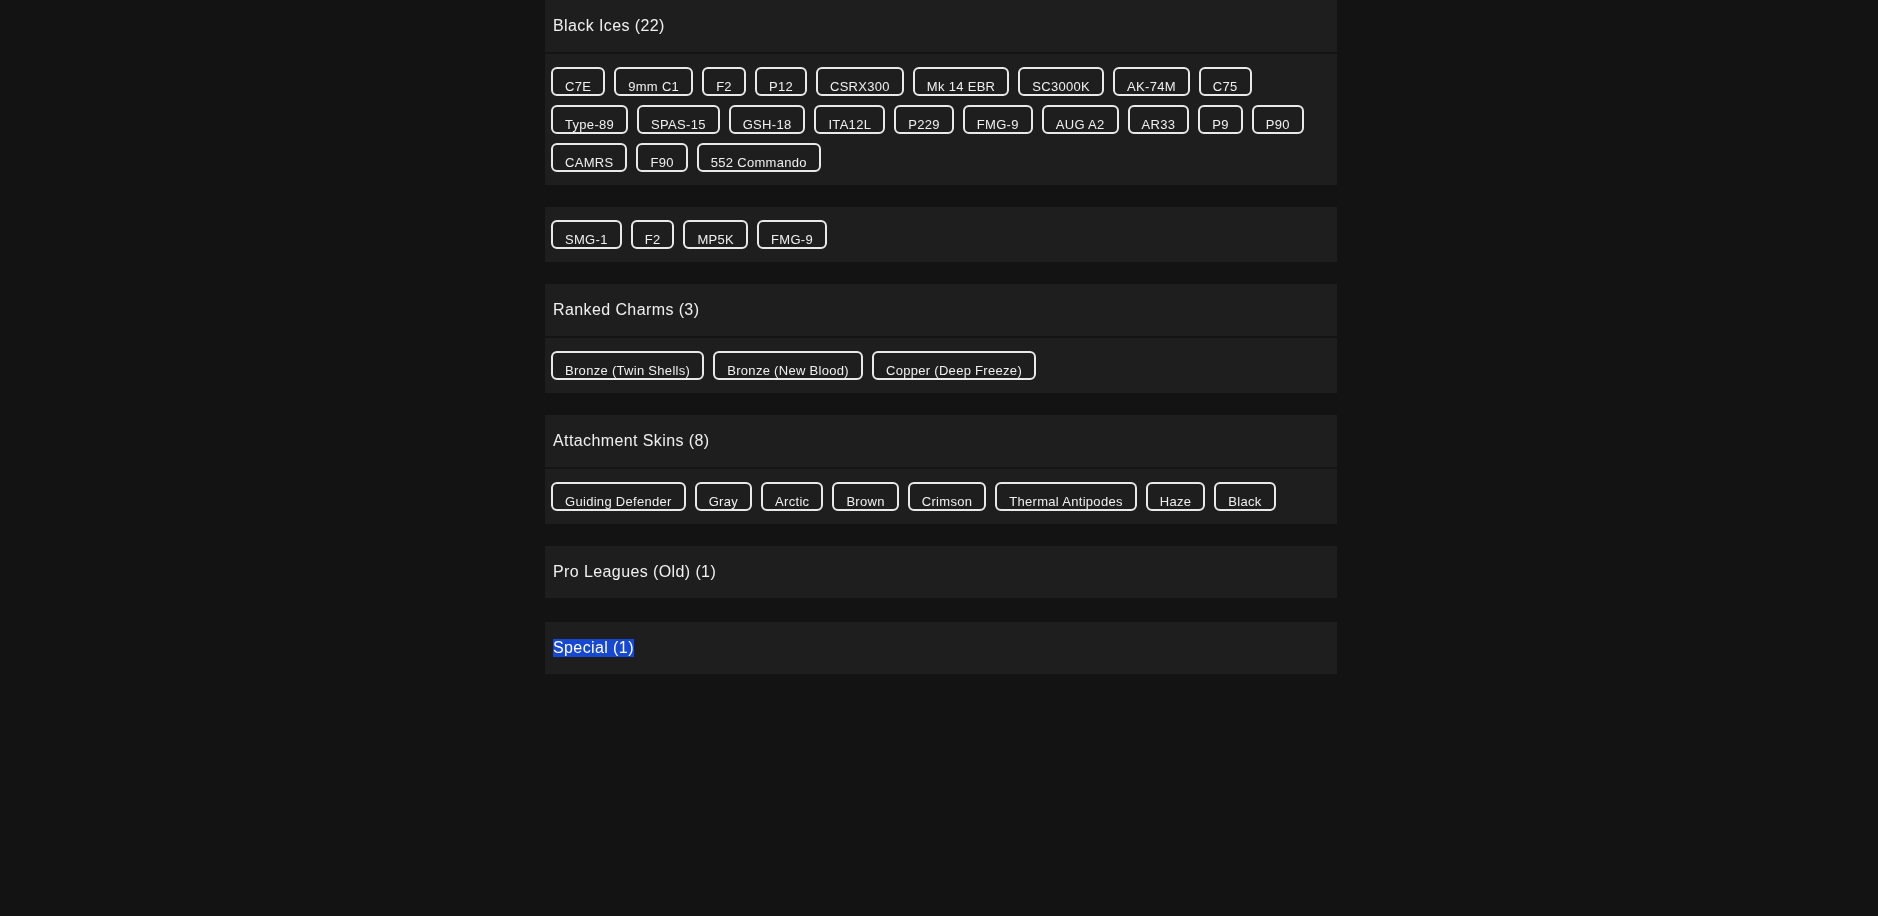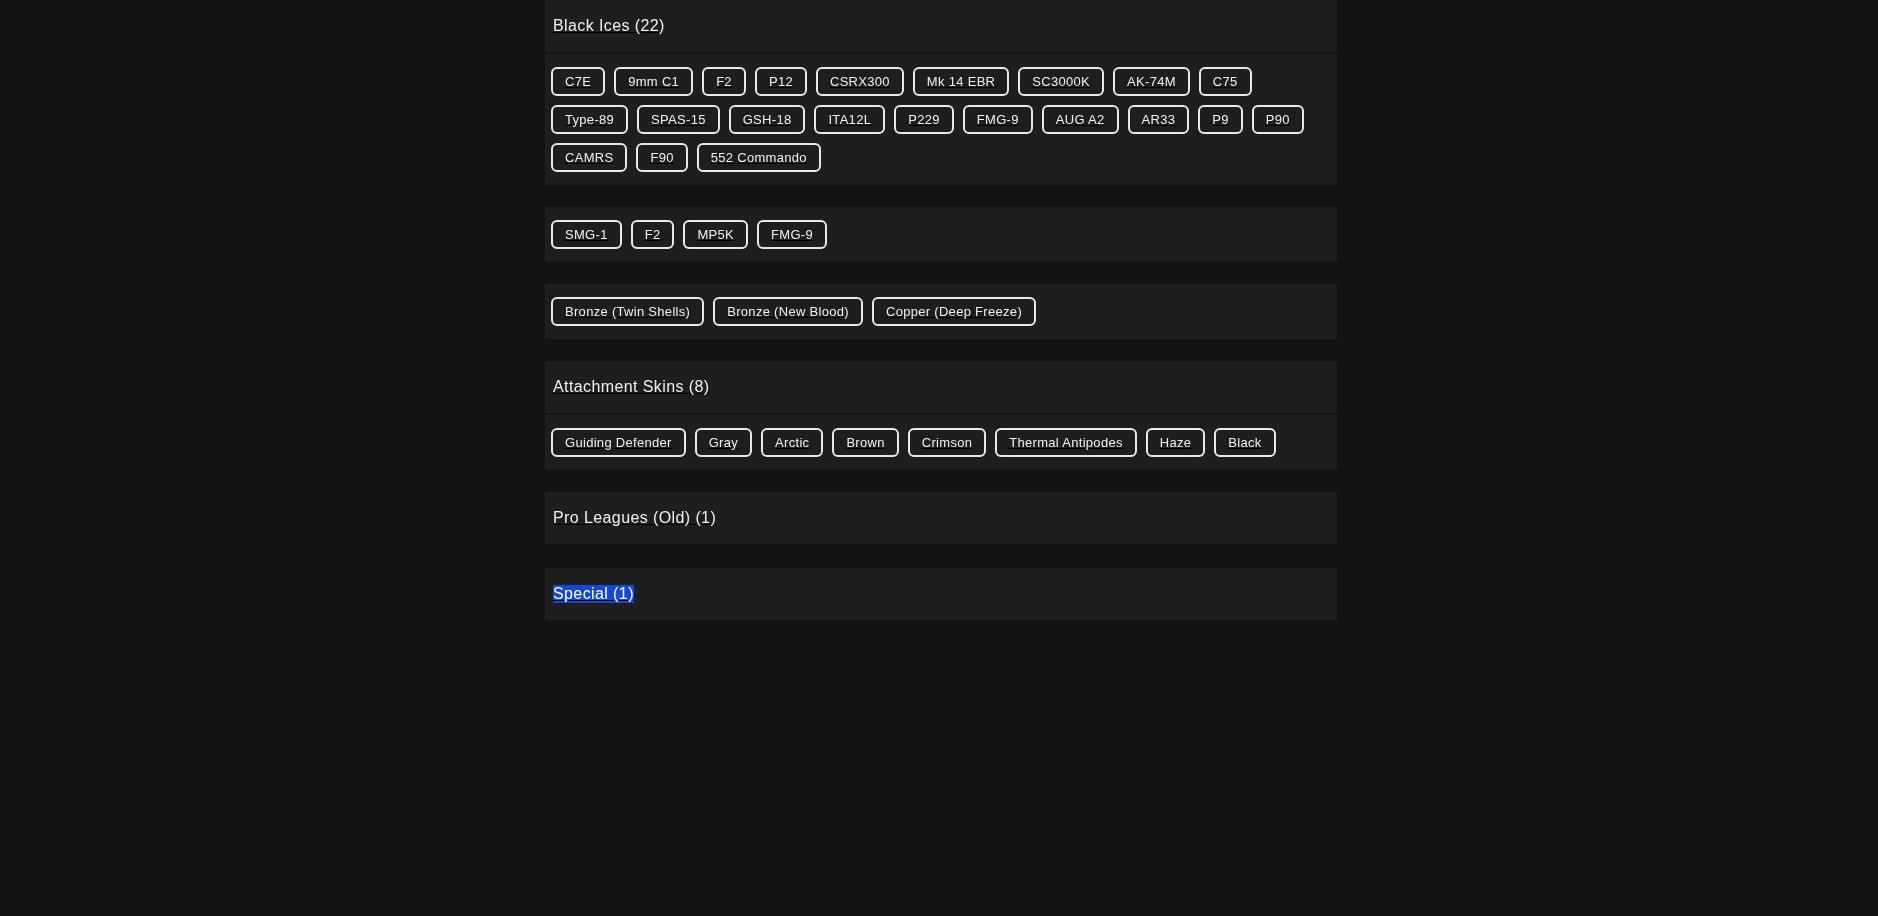--- a/index.html
+++ b/index.html
@@ -17,42 +17,41 @@
     overflow:hidden;
     background:var(--page-bg);
     font-family:"Liberation Sans",sans-serif;
   }
   .content{
     position:absolute;left:545px;top:0;width:792px;
   }
   .panel{
     background:var(--panel);
     margin-bottom:22px;
-    text-decoration:underline;
   }
   .panel-header{
     height:52px;
     display:flex;align-items:center;
     padding:0 8px;
     border-bottom:2px solid var(--divider);
   }
   .panel-title{
     margin:0;
     font-size:16px;font-weight:500;
     color:var(--text);
     letter-spacing:0.4px;
   }
   .panel-body{
     display:flex;flex-wrap:wrap;
     column-gap:9px;row-gap:9px;
     padding:13px 21px 13px 6px;
   }
   .panel-body:empty{display:none;}
   .chip{
-    display:inline-flex;align-items:center;
+    display:inline-flex;align-items:flex-end;
     height:29px;box-sizing:border-box;
     padding:0 12px;
     background:transparent;
     border:2px solid var(--chip-border);
     border-radius:6px;
     color:var(--text);
     font-size:13px;font-weight:400;
     letter-spacing:0.3px;
     font-family:inherit;
     cursor:pointer;
@@ -179,20 +178,23 @@
   <button class="chip">
     <span class="chip-label">FMG-9</span>
   </button>
 </div>
   </section>
 
   <section class="panel">
   </section>
 
   <section class="panel">
+    <header class="panel-header">
+      <h2 class="panel-title">Ranked Charms (3)</h2>
+    </header>
     <div class="panel-body">
   <button class="chip">
     <span class="chip-label">Bronze (Twin Shells)</span>
   </button>
 
   <button class="chip">
     <span class="chip-label">Bronze (New Blood)</span>
   </button>
 
   <button class="chip">

